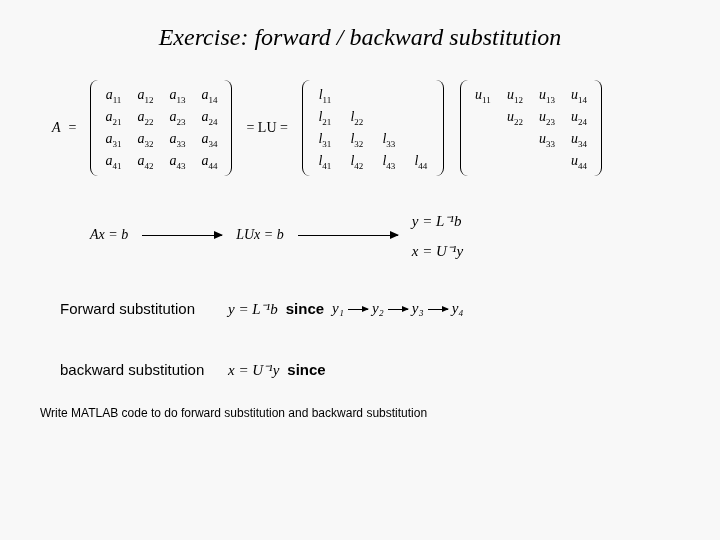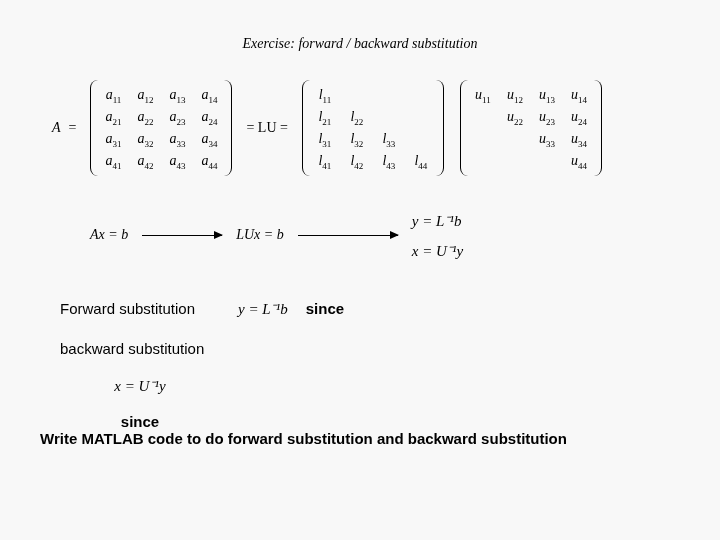--- a/index.html
+++ b/index.html
@@ -12,23 +12,22 @@
     position: relative;
     overflow: hidden;
   }
   .title {
     position: absolute;
     top: 24px;
     left: 0;
     right: 0;
     text-align: center;
     font-style: italic;
-    font-size: 14px;
+    font-size: 24px;
     font-family: "Times New Roman", serif;
-    margin-top: 12px;
   }
   .math-row {
     position: absolute;
     left: 50px;
     display: flex;
     align-items: center;
     font-family: "Times New Roman", serif;
     font-style: italic;
     font-size: 14px;
   }
@@ -90,36 +89,36 @@
     display: flex;
     flex-direction: column;
     gap: 10px;
     font-size: 15px;
   }
   .section-row {
     position: absolute;
     left: 60px;
     display: flex;
     align-items: center;
-    gap: 18px;
+    gap: 8px;
     font-size: 15px;
   }
   .fwd-row { top: 298px; }
-  .bwd-row { top: 340px; flex-direction: column; }
+  .bwd-row { top: 359px; }
   .label { font-family: Arial, sans-serif; font-style: normal; width: 160px; }
   .since { font-family: Arial, sans-serif; font-style: normal; font-weight: bold; }
   .mathexpr { font-family: Liberation Serif, serif; font-style: italic; }
   .task-line {
     position: absolute;
-    top: 430px;
+    top: 406px;
     left: 40px;
     right: 40px;
     font-family: Arial, sans-serif;
-    font-size: 15px;
-    font-weight: bold;
+    font-size: 12px;
+    font-weight: normal;
   }
 </style>
 </head>
 <body>
 
 <div class="title">Exercise: forward / backward  substitution</div>
 
 <div class="math-row lu-block">
   <span class="var">A</span>
   <span class="eq">=</span>
@@ -204,20 +203,21 @@
   <span class="stack">
     <span class="mathexpr">y = L⁻¹b</span>
     <span class="mathexpr">x = U⁻¹y</span>
   </span>
 </div>
 
 <div class="section-row fwd-row">
   <span class="label">Forward substitution</span>
   <span class="mathexpr">y = L⁻¹b</span>
   <span class="since">since</span>
+  <span class="mathexpr" id="fwdChain"><span>y₁</span><span class="arrow-sm"></span><span>y₂</span><span class="arrow-sm"></span><span>y₃</span><span class="arrow-sm"></span><span>y₄</span></span>
 </div>
 
 <div class="section-row bwd-row">
   <span class="label">backward substitution</span>
   <span class="mathexpr">x = U⁻¹y</span>
   <span class="since">since</span>
 </div>
 
 <div class="task-line">Write MATLAB code to do forward substitution and backward substitution</div>
 

